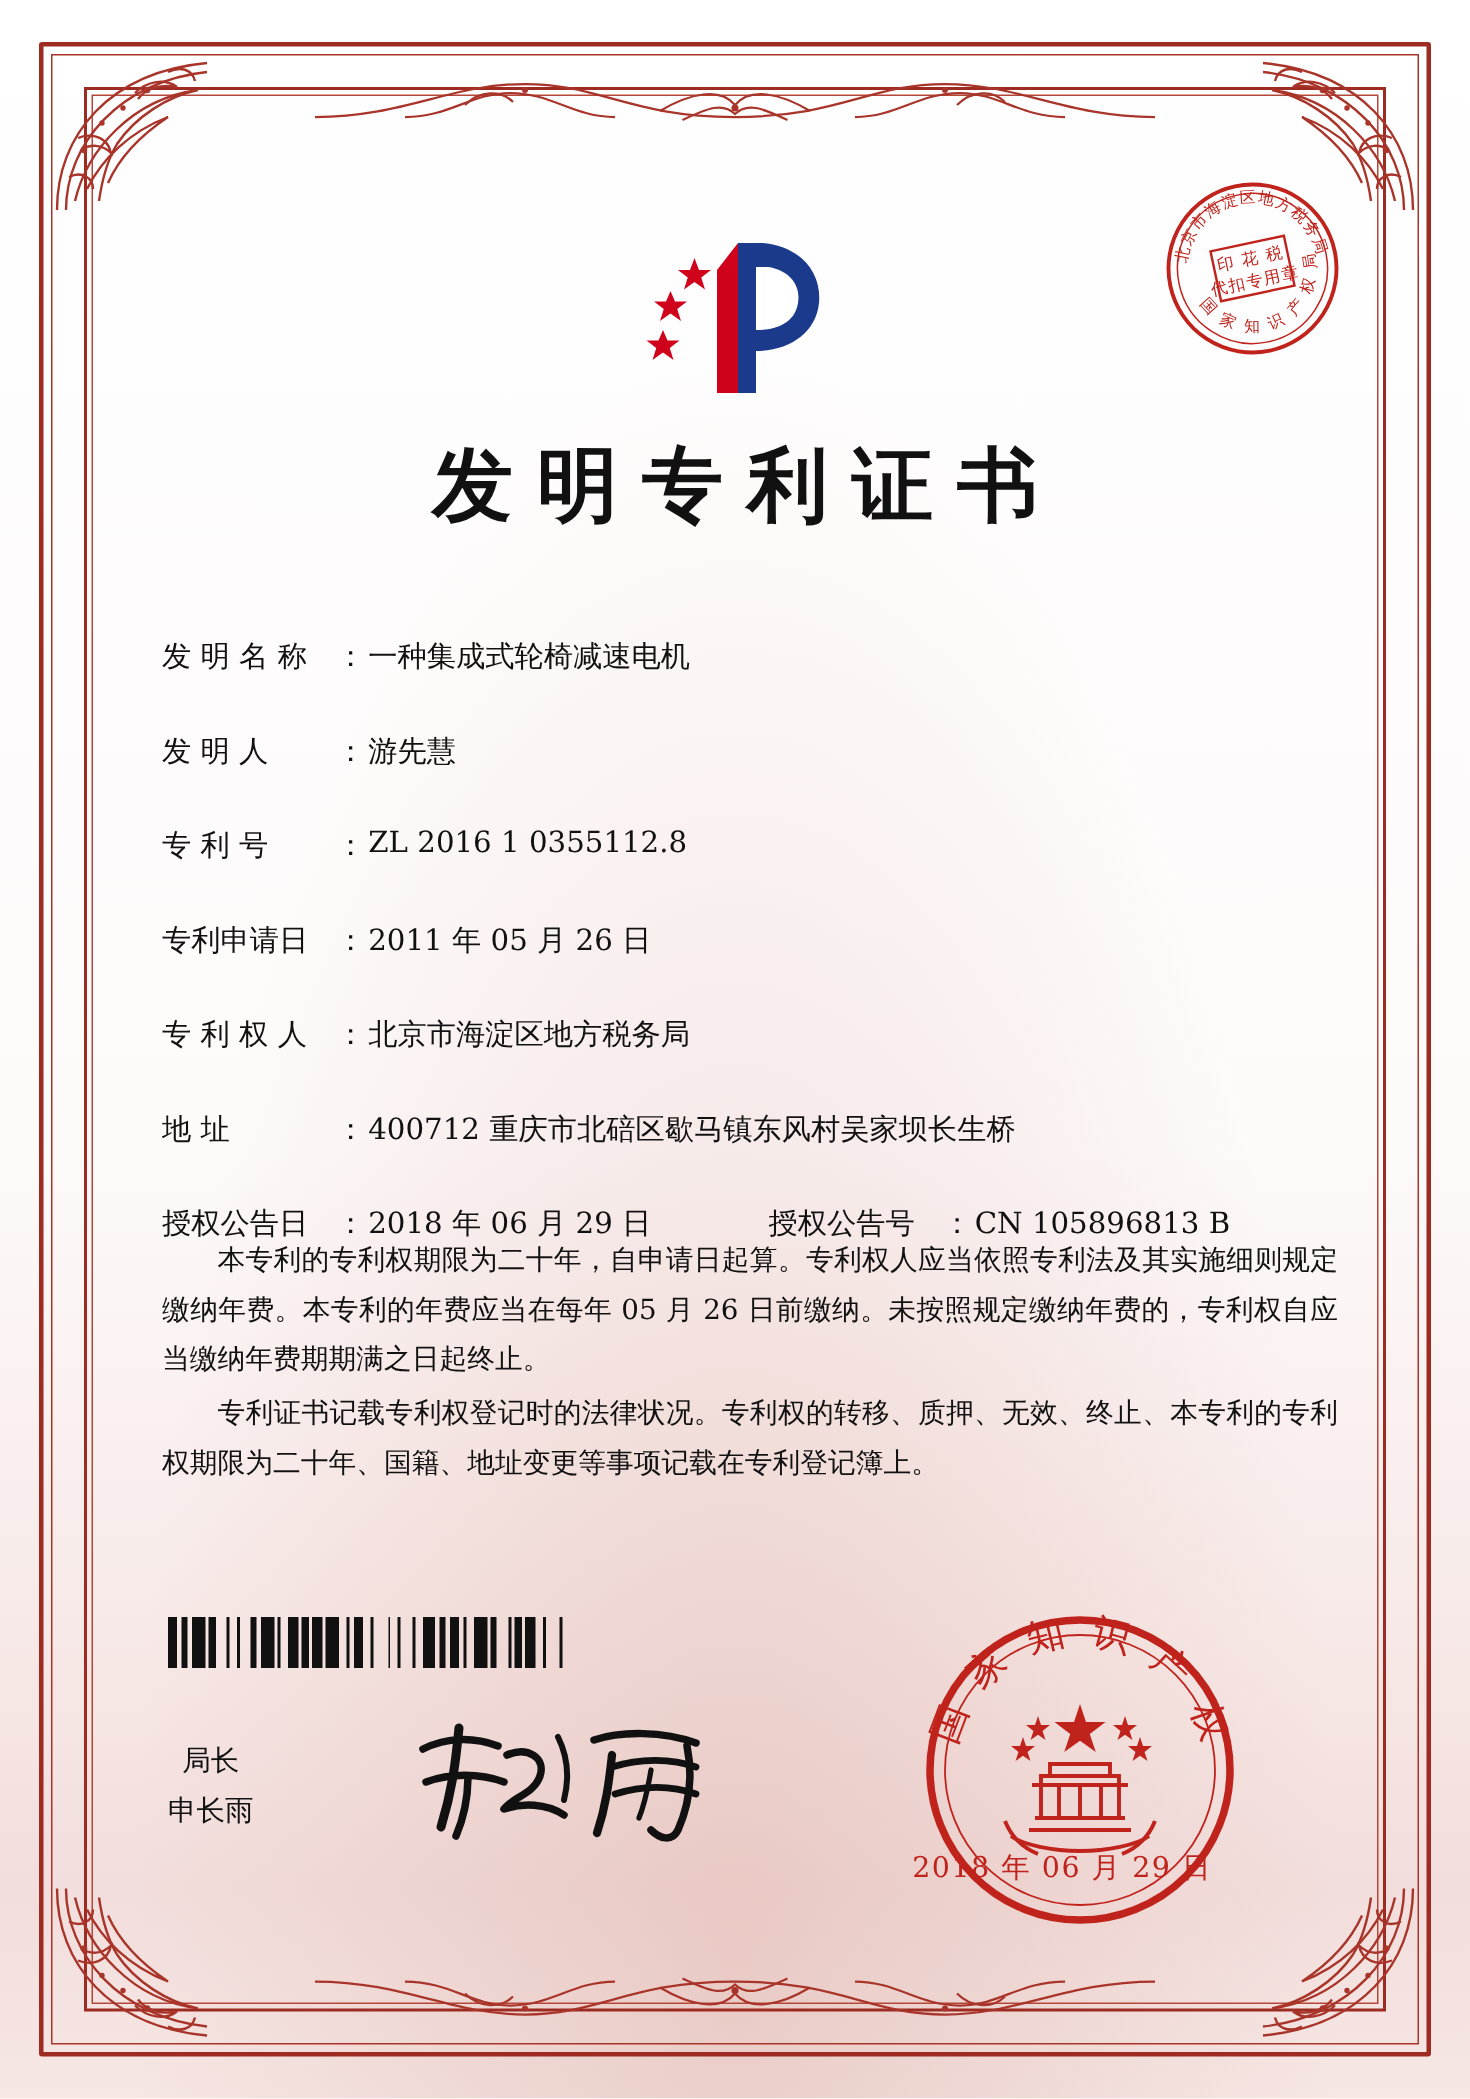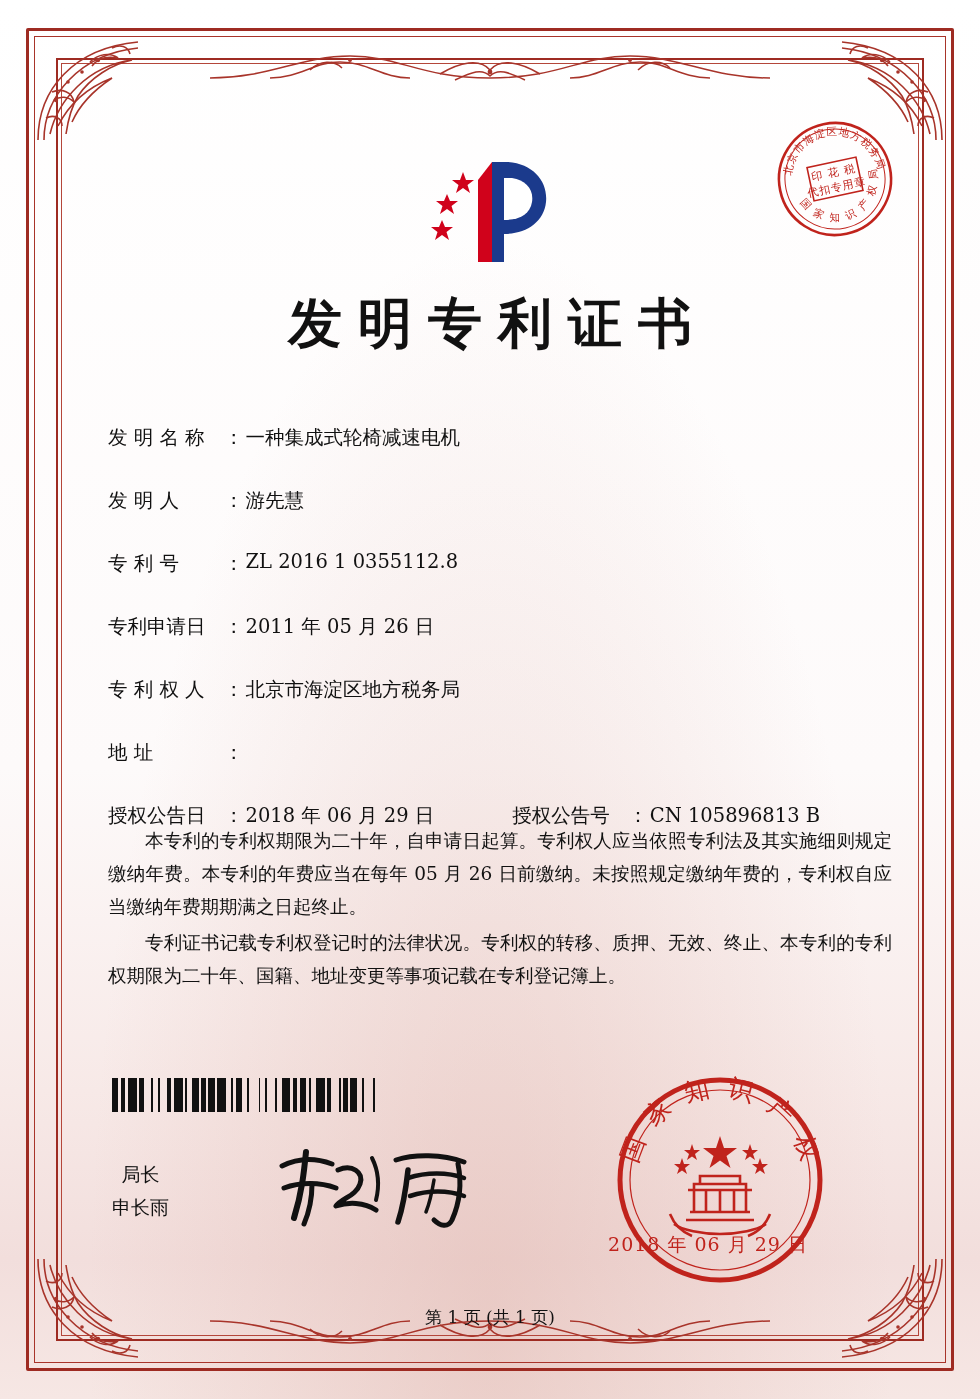--- a/index.html
+++ b/index.html
@@ -440,20 +440,21 @@
         </span>
       <span class="f-colon">：</span>
       <span class="f-value">北京市海淀区地方税务局</span>
     </div>
 
     <div class="field-row">
       <span class="f-label">
           <span>地 址</span>
         </span>
       <span class="f-colon">：</span>
+      <span class="f-value">400712  重庆市北碚区歇马镇东风村吴家坝长生桥</span>
     </div>
 
     <div class="field-row row-split">
       <span class="f-label tight">授权公告日</span>
       <span class="f-colon">：</span>
       <span class="f-value">2018 年 06 月 29 日</span>
       <span class="split-2">
         <span class="f-label tight">授权公告号</span>
         <span class="f-colon">：</span>
         <span class="f-value">CN 105896813 B</span>
@@ -548,14 +549,13 @@
         <polygon points="80,72 82,78 88,78 83,82 85,88 80,84.5 75,88 77,82 72,78 78,78"></polygon>
         <polygon points="70,86 72,92 78,92 73,96 75,102 70,98.5 65,102 67,96 62,92 68,92"></polygon>
         <polygon points="138,72 140,78 146,78 141,82 143,88 138,84.5 133,88 135,82 130,78 136,78"></polygon>
         <polygon points="148,86 150,92 156,92 151,96 153,102 148,98.5 143,102 145,96 140,92 146,92"></polygon>
       </g>
     </svg>
   </div>
 
   <div class="seal-date">2018 年 06 月 29 日</div>
 
-  <div class="page-footer">第 1 页 (共 1 页)</div>
 </div>
 
 </body></html>

